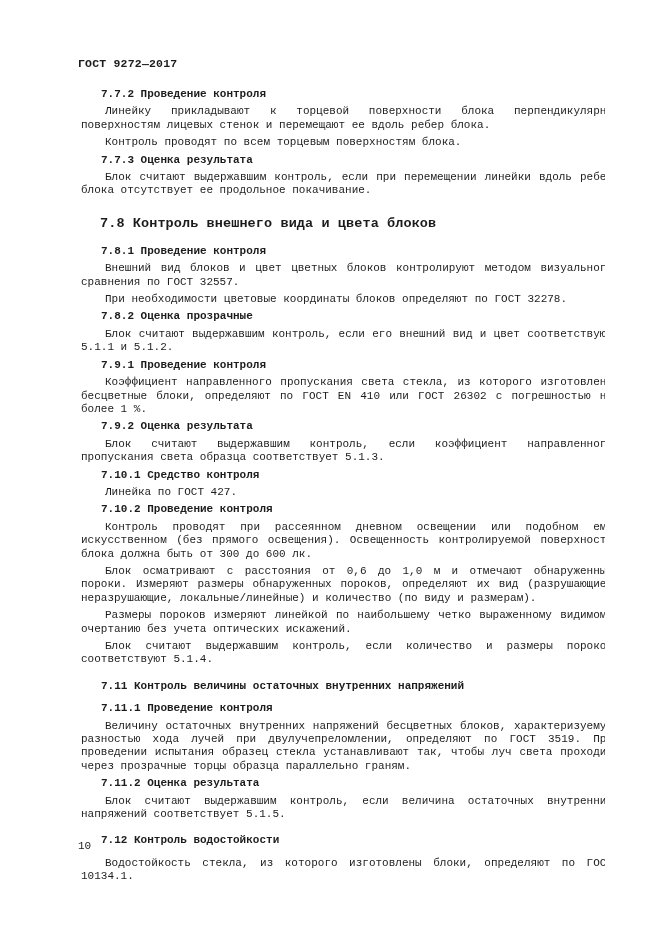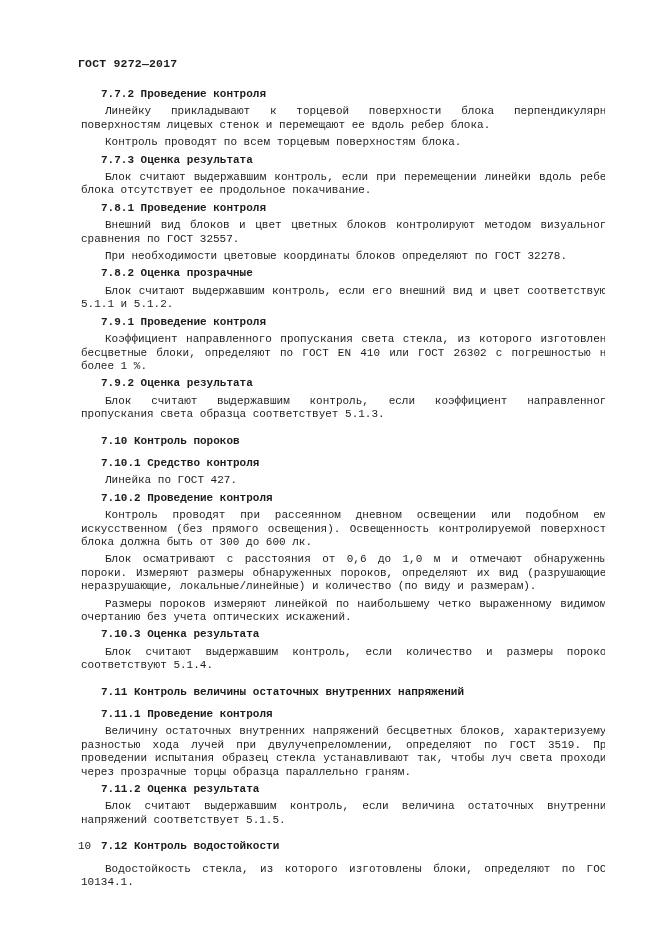--- a/index.html
+++ b/index.html
@@ -76,39 +76,38 @@
 
   <div class="doc-header">ГОСТ 9272—2017</div>
 
   <div class="content">
     <p class="h-sub">7.7.2 Проведение контроля</p>
     <p class="para">Линейку прикладывают к торцевой поверхности блока перпендикулярно поверхностям лицевых стенок и перемещают ее вдоль ребер блока.</p>
     <p class="para">Контроль проводят по всем торцевым поверхностям блока.</p>
     <p class="h-sub">7.7.3 Оценка результата</p>
     <p class="para">Блок считают выдержавшим контроль, если при перемещении линейки вдоль ребер блока отсут­ствует ее продольное покачивание.</p>
 
+    <p class="h-lg">7.8 Контроль внешнего вида и цвета блоков</p>
     <p class="h-sub">7.8.1 Проведение контроля</p>
     <p class="para">Внешний вид блоков и цвет цветных блоков контролируют методом визуального сравнения по ГОСТ 32557.</p>
     <p class="para">При необходимости цветовые координаты блоков определяют по ГОСТ 32278.</p>
     <p class="h-sub">7.8.2 Оценка прозрачные</p>
     <p class="para">Блок считают выдержавшим контроль, если его внешний вид и цвет соответствуют 5.1.1 и 5.1.2.</p>
 
     <p class="h-sub">7.9.1 Проведение контроля</p>
     <p class="para">Коэффициент направленного пропускания света стекла, из которого изготовлены бесцветные блоки, определяют по ГОСТ EN 410 или ГОСТ 26302 с погрешностью не более 1 %.</p>
     <p class="h-sub">7.9.2 Оценка результата</p>
     <p class="para">Блок считают выдержавшим контроль, если коэффициент направленного пропускания света об­разца соответствует 5.1.3.</p>
 
-    <p class="h-md">7.10 Контроль пороков</p>
     <p class="h-sub">7.10.1 Средство контроля</p>
     <p class="para">Линейка по ГОСТ 427.</p>
     <p class="h-sub">7.10.2 Проведение контроля</p>
     <p class="para">Контроль проводят при рассеянном дневном освещении или подобном ему искусственном (без прямого освещения). Освещенность контролируемой поверхности блока должна быть от 300 до 600 лк.</p>
     <p class="para">Блок осматривают с расстояния от 0,6 до 1,0 м и отмечают обнаруженные пороки. Измеряют раз­меры обнаруженных пороков, определяют их вид (разрушающие/неразрушающие, локальные/линей­ные) и количество (по виду и размерам).</p>
     <p class="para">Размеры пороков измеряют линейкой по наибольшему четко выраженному видимому очертанию без учета оптических искажений.</p>
-    <p class="h-sub">7.10.3 Оценка результата</p>
     <p class="para">Блок считают выдержавшим контроль, если количество и размеры пороков соответствуют 5.1.4.</p>
 
     <p class="h-md">7.11 Контроль величины остаточных внутренних напряжений</p>
     <p class="h-sub">7.11.1 Проведение контроля</p>
     <p class="para">Величину остаточных внутренних напряжений бесцветных блоков, характеризуемую разностью хода лучей при двулучепреломлении, определяют по ГОСТ 3519. При проведении испытания образец стекла устанавливают так, чтобы луч света проходил через прозрачные торцы образца параллельно граням.</p>
     <p class="h-sub">7.11.2 Оценка результата</p>
     <p class="para">Блок считают выдержавшим контроль, если величина остаточных внутренних напряжений соот­ветствует 5.1.5.</p>
 
     <p class="h-md">7.12 Контроль водостойкости</p>
     <p class="para">Водостойкость стекла, из которого изготовлены блоки, определяют по ГОСТ 10134.1.</p>

